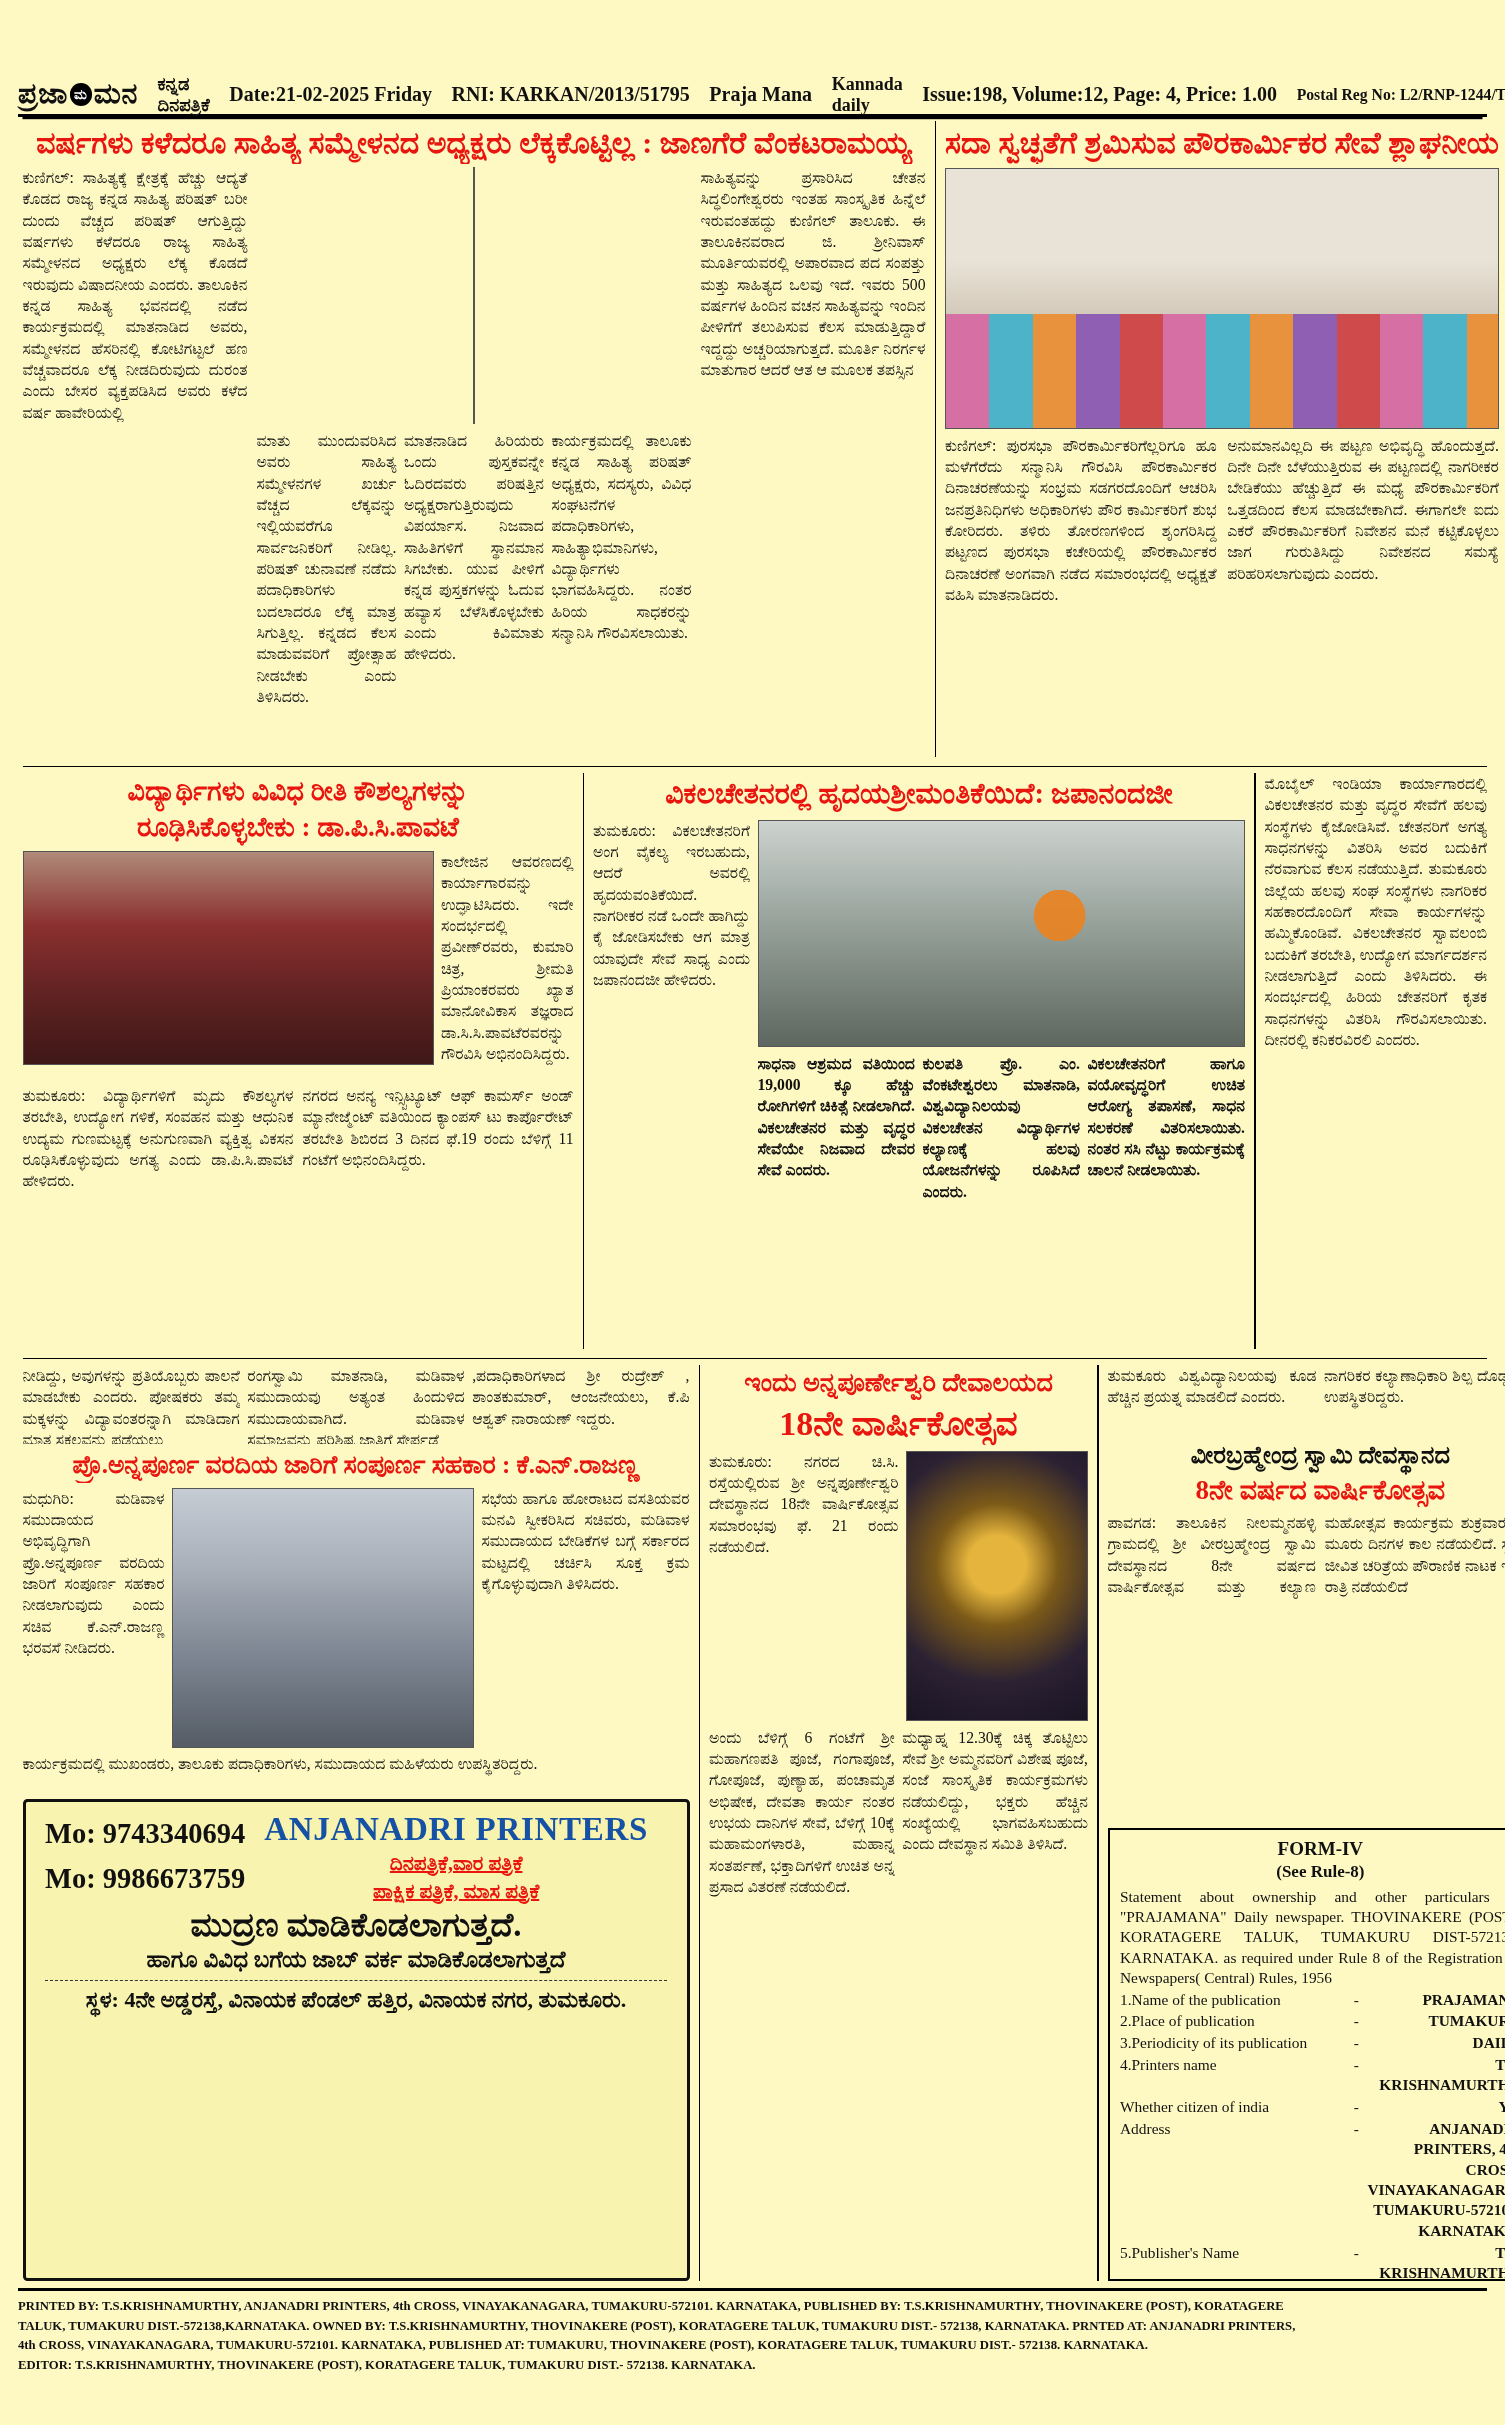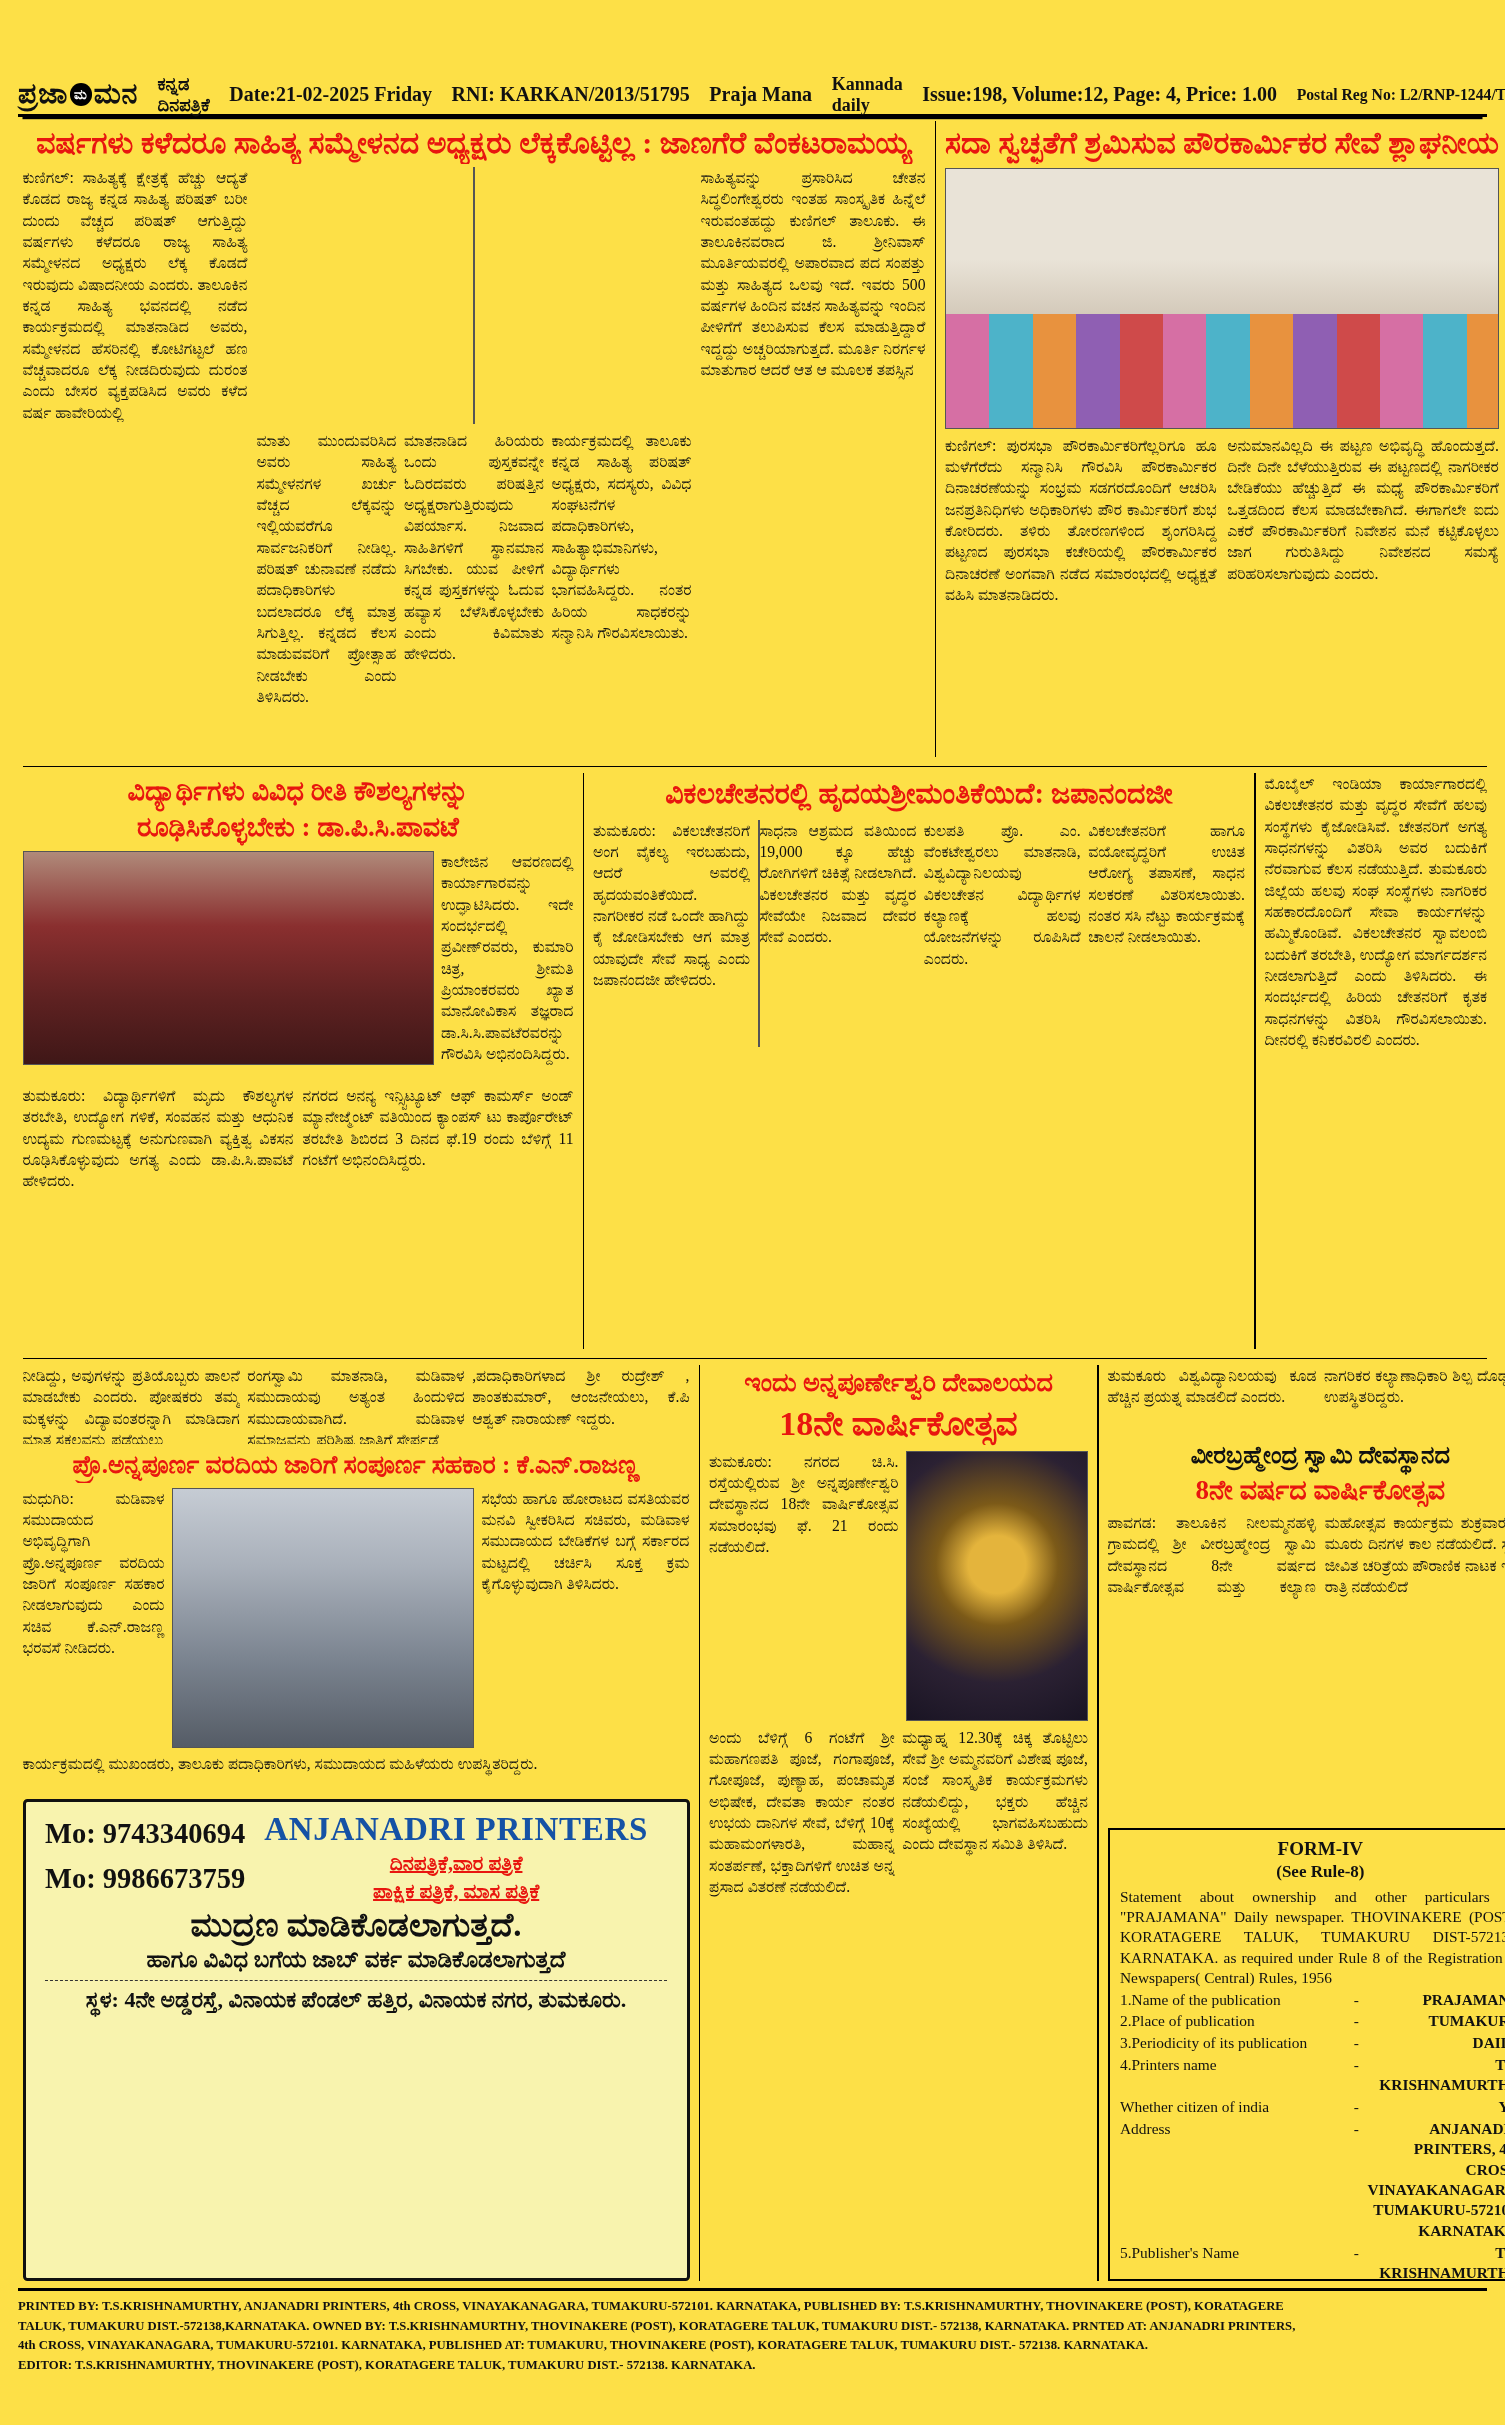--- a/index.html
+++ b/index.html
@@ -1,16 +1,16 @@
 <!DOCTYPE html>
 <html style="font-size:12px"><head>
 <meta charset="utf-8">
 <style>
   html,body{margin:0;padding:0;background:#8a8a8a;}
-  .page{position:relative;width:1505px;height:2426px;background:#fde047;margin:0 auto;
+  .page{position:relative;width:1505px;height:2426px;background:#fef9c3;margin:0 auto;
         font-family:"Liberation Serif","DejaVu Sans",serif;color:#111;overflow:hidden;}
   
   .masthead{position:absolute;top:75px;left:18px;right:18px;height:39px;
             display:flex;align-items:center;gap:19.5px;border-bottom:3.7px solid #000;
             box-shadow:0 6.7px 0 -4.5px #000;}
   .brand{display:flex;align-items:center;font-weight:bold;font-size:28.5px;letter-spacing:0.7px;}
   .brand .emblem{width:22.5px;height:22.5px;border-radius:50%;background:#000;color:#fff;
                  font-size:13.5px;display:flex;align-items:center;justify-content:center;margin:0 1.5px;}
   .mh-sub{font-size:18px;font-weight:bold;}
   .mh-item{font-size:20px;font-weight:bold;white-space:nowrap;}
@@ -51,21 +51,21 @@
   .m1-top{display:flex;gap:7.5px;height:214px;margin-top:3px;}
   .photo-m1{width:409px;flex:0 0 auto;
     background:linear-gradient(180deg,#b08a7a 0%,#8a2f2f 35%,#5d2121 70%,#3f1717 100%);}
   .m1-top .col{flex:1;}
   .m1-below{display:flex;gap:9px;flex:1;margin-top:20px;}
   .m1-below .col{flex:1;}
   .m2{width:652px;flex:0 0 auto;display:flex;flex-direction:column;}
   .hl-m2{font-size:28.5px;line-height:42px;height:42px;white-space:nowrap;}
   .m2-body{display:flex;gap:7.5px;flex:1;margin-top:4.5px;}
   .m2-c1{width:157px;flex:0 0 auto;}
-  .m2-right{flex:1;display:flex;flex-direction:row;}
+  .m2-right{flex:1;display:flex;flex-direction:column;font-weight:bold;}
   .photo-m2{height:225px;margin-bottom:6px;
     background-image:radial-gradient(circle at 62% 42%,rgba(235,130,30,.9) 0 25.5px,rgba(235,130,30,0) 26px),
                      linear-gradient(180deg,#cdd3cf 0%,#97a29b 45%,#5d675f 100%);}
   .m2-below{display:flex;gap:7.5px;flex:1;}
   .m2-below .col{flex:1;}
   .m3{flex:1;}
   
   .band3{position:absolute;top:1358px;left:22.5px;right:18px;height:923px;display:flex;gap:9px;
          border-top:1.5px solid #000;padding-top:6px;box-sizing:border-box;}
   .b1{width:667px;flex:0 0 auto;display:flex;flex-direction:column;}

